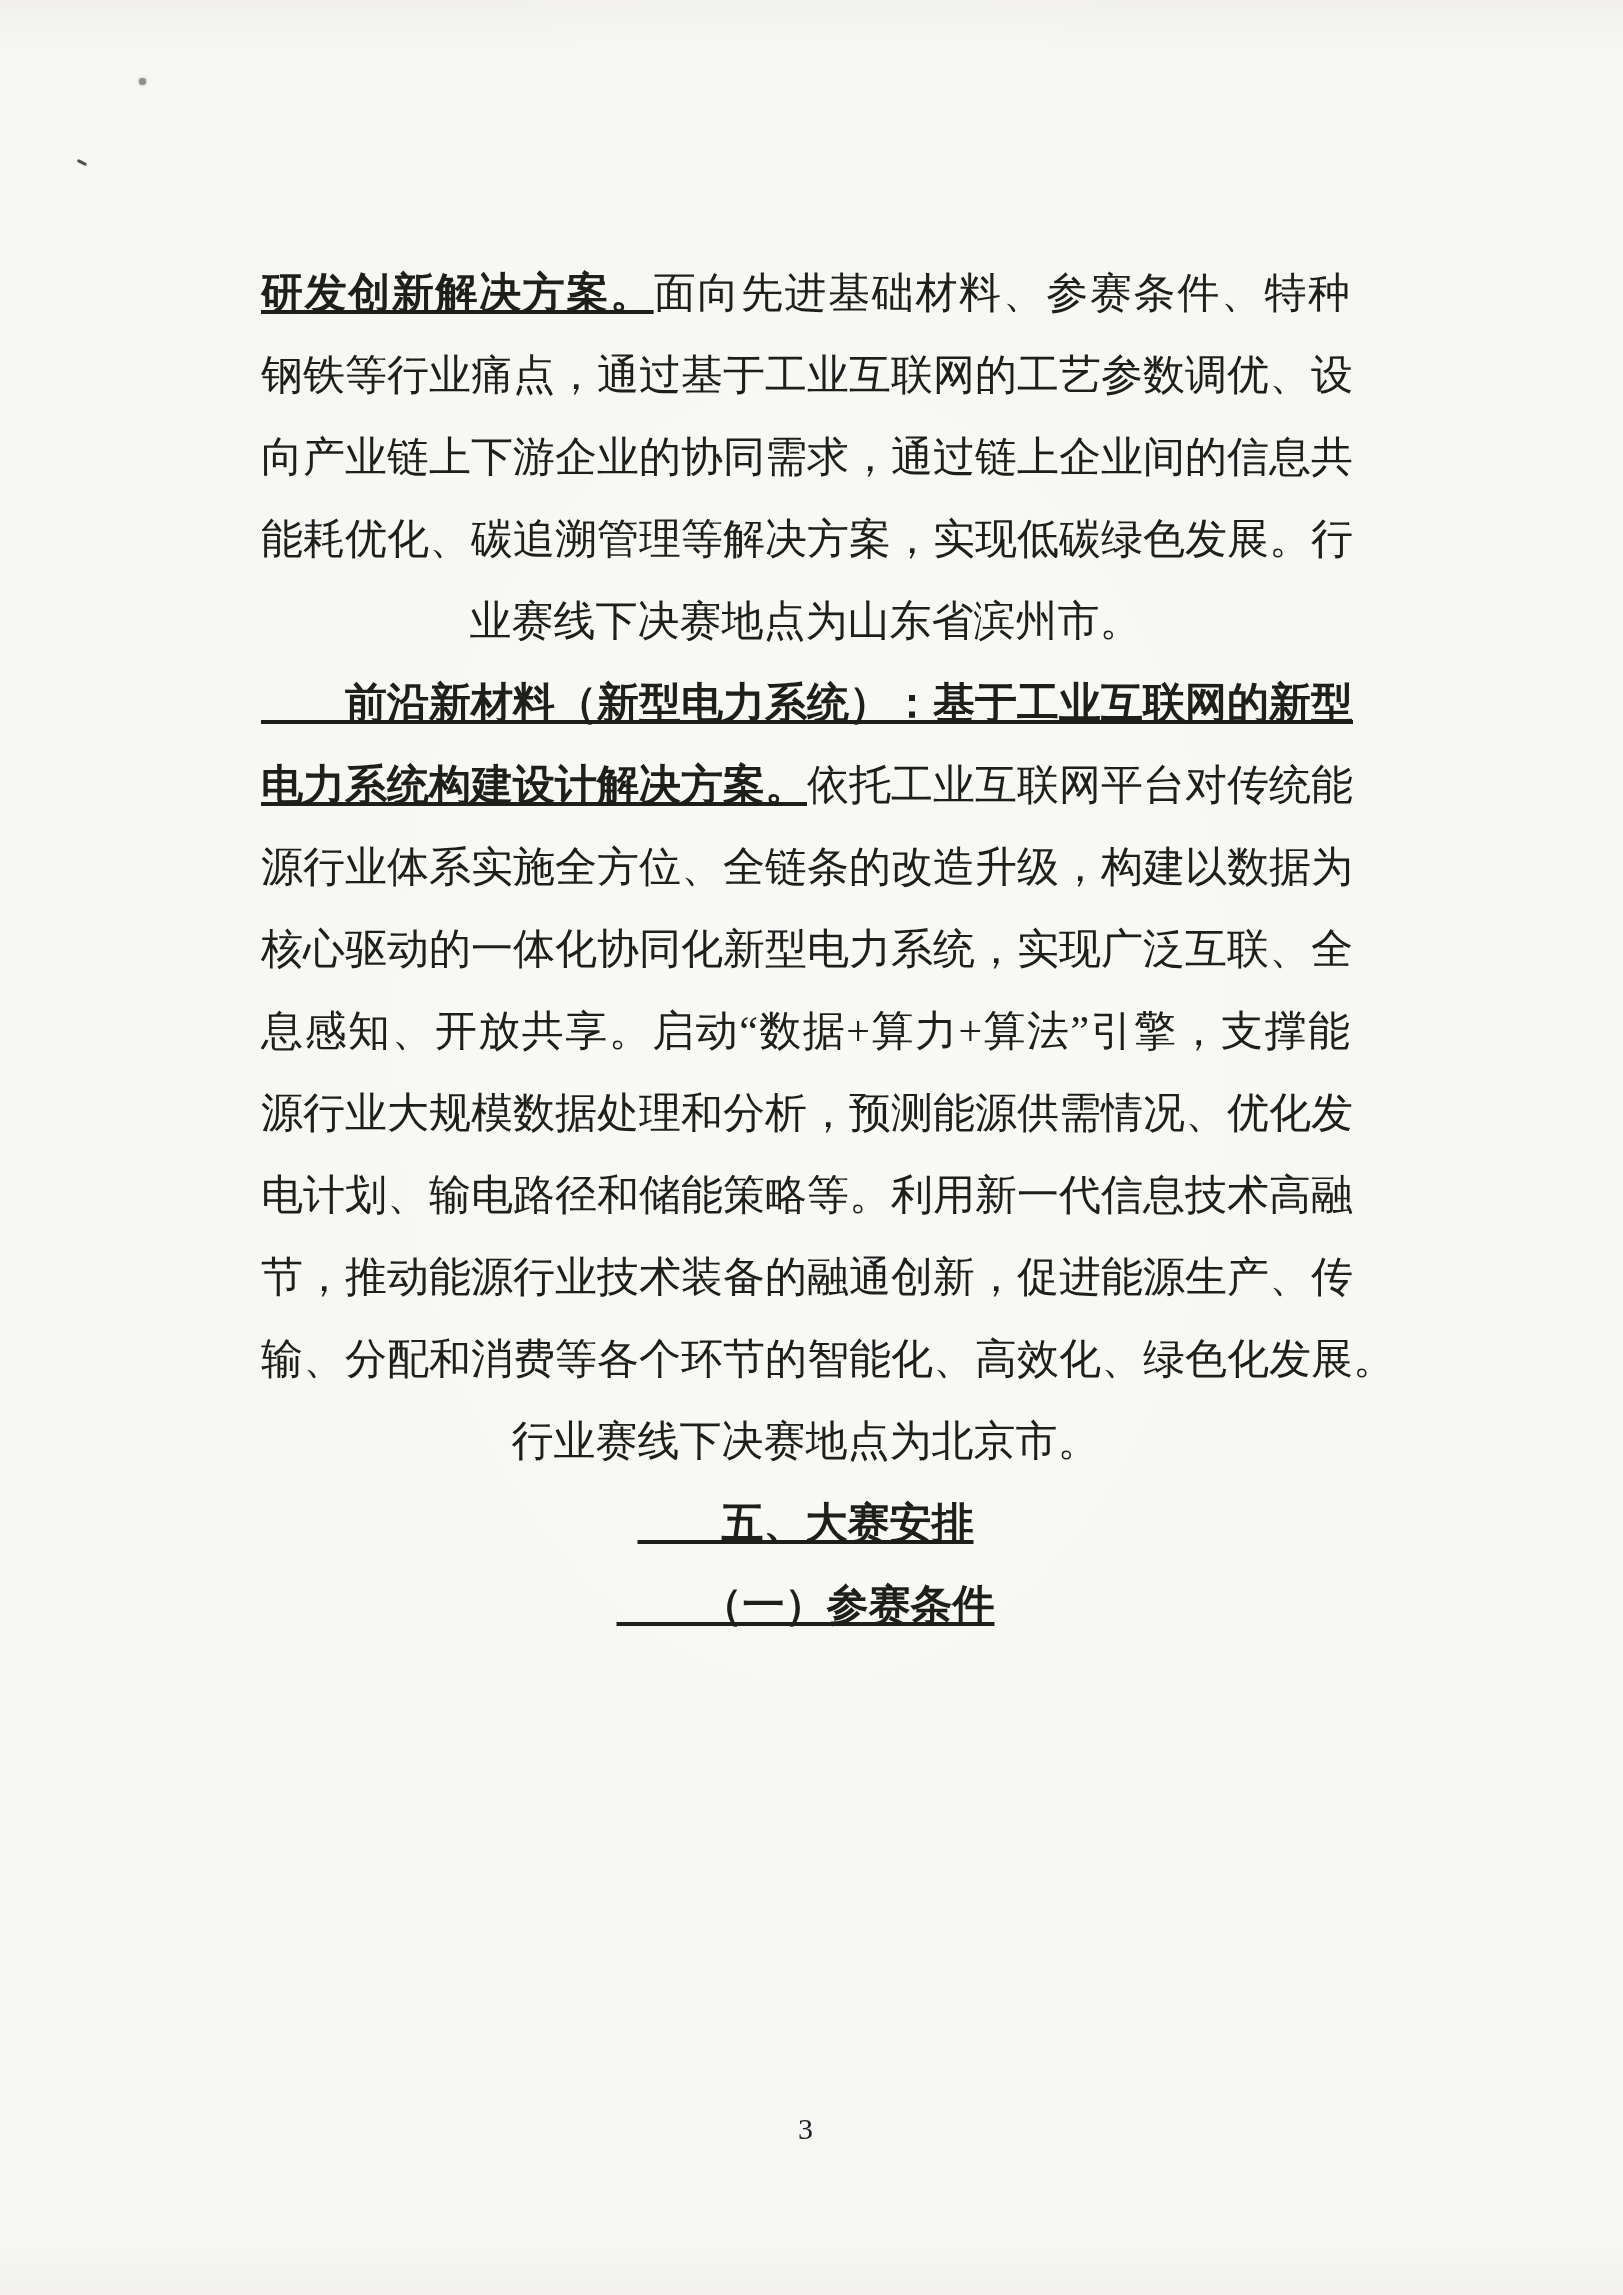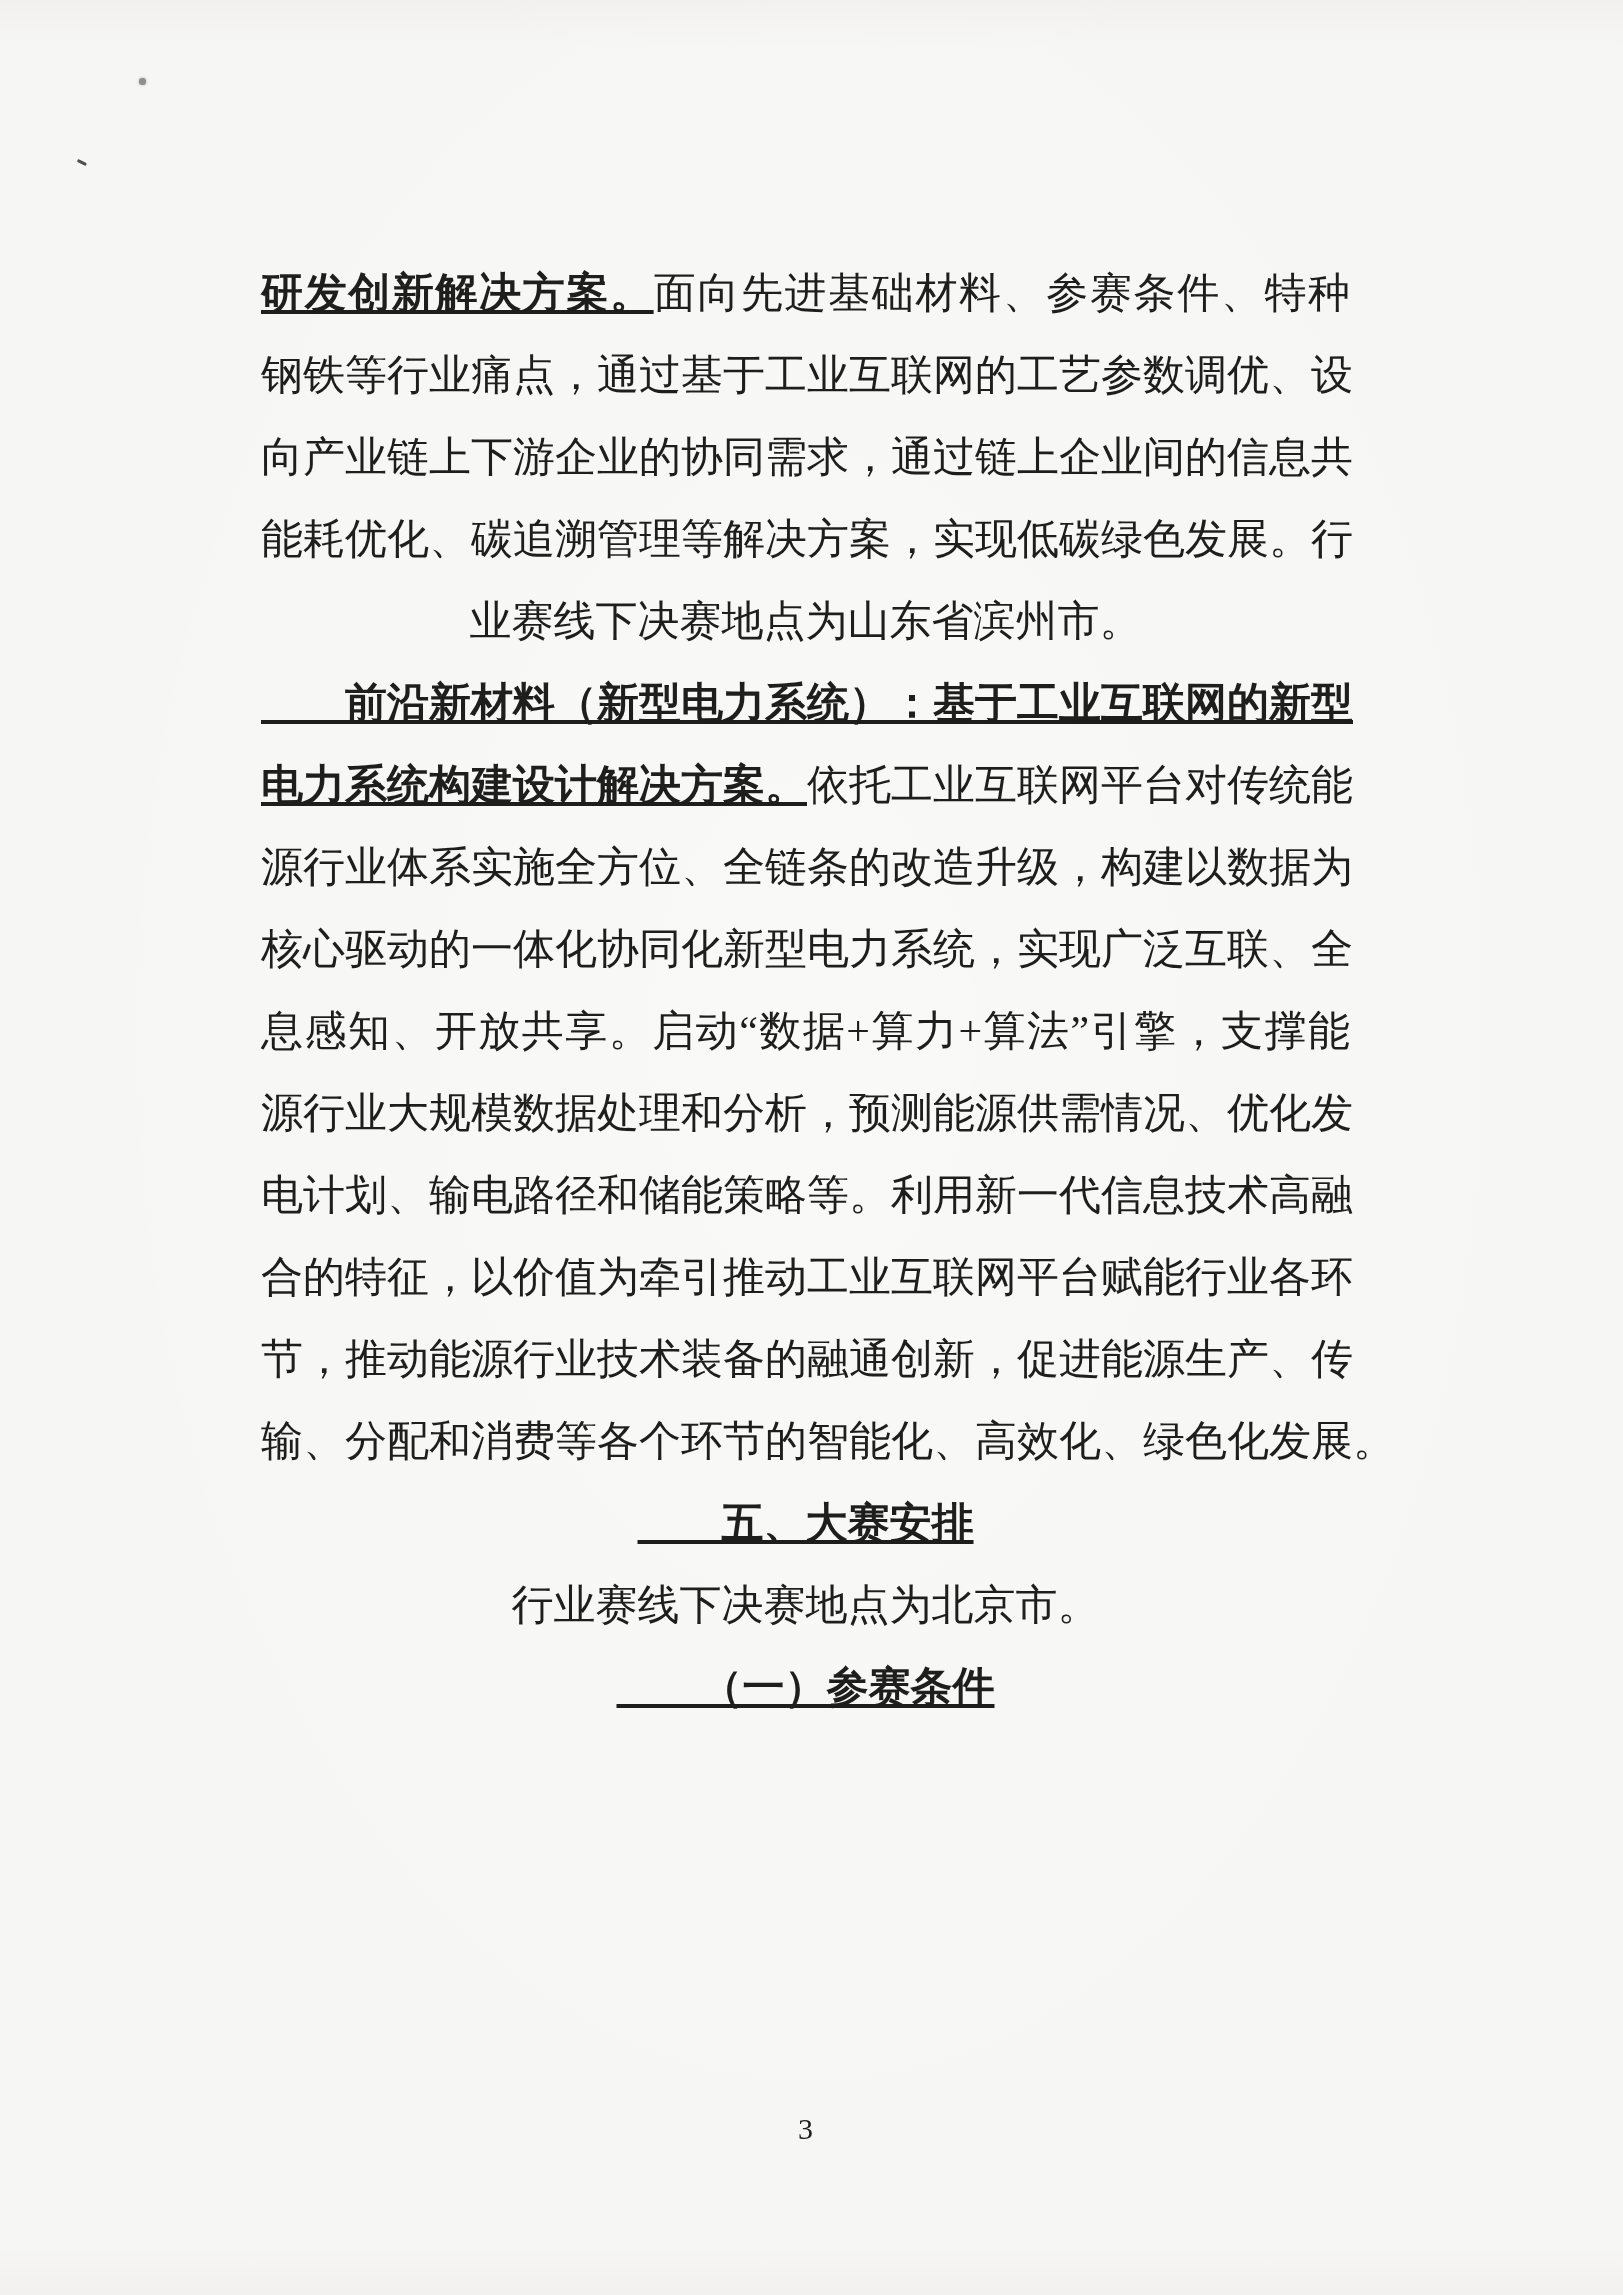--- a/index.html
+++ b/index.html
@@ -88,24 +88,23 @@
         <div class="line"><span class="seg">向产业链上下游企业的协同需求，通过链上企业间的信息共</span></div>
         <div class="line"><span class="seg">能耗优化、碳追溯管理等解决方案，实现低碳绿色发展。行</span></div>
         <div class="line flush"><span class="seg">业赛线下决赛地点为山东省滨州市。</span></div>
         <div class="line"><span class="seg bold">　　前沿新材料（新型电力系统）：基于工业互联网的新型</span></div>
         <div class="line"><span class="seg bold">电力系统构建设计解决方案。</span><span class="seg">依托工业互联网平台对传统能</span></div>
         <div class="line"><span class="seg">源行业体系实施全方位、全链条的改造升级，构建以数据为</span></div>
         <div class="line"><span class="seg">核心驱动的一体化协同化新型电力系统，实现广泛互联、全</span></div>
         <div class="line"><span class="seg">息感知、开放共享。启动“数据+算力+算法”引擎，支撑能</span></div>
         <div class="line"><span class="seg">源行业大规模数据处理和分析，预测能源供需情况、优化发</span></div>
         <div class="line"><span class="seg">电计划、输电路径和储能策略等。利用新一代信息技术高融</span></div>
-        <div class="line"><span class="seg">合的特征，以价值为牵引推动工业互联网平台赋能行业各环</span></div>
         <div class="line"><span class="seg">节，推动能源行业技术装备的融通创新，促进能源生产、传</span></div>
         <div class="line"><span class="seg">输、分配和消费等各个环节的智能化、高效化、绿色化发展。</span></div>
+        <div class="line flush"><span class="seg">行业赛线下决赛地点为北京市。</span></div>
         <div class="line flush"><span class="seg bold">　　五、大赛安排</span></div>
-        <div class="line flush"><span class="seg">行业赛线下决赛地点为北京市。</span></div>
         <div class="line flush"><span class="seg bold">　　（一）参赛条件</span></div>
       </div>
   </div>
 
   <div class="page-number">3</div>
 </div>
 
 
 </body></html>

